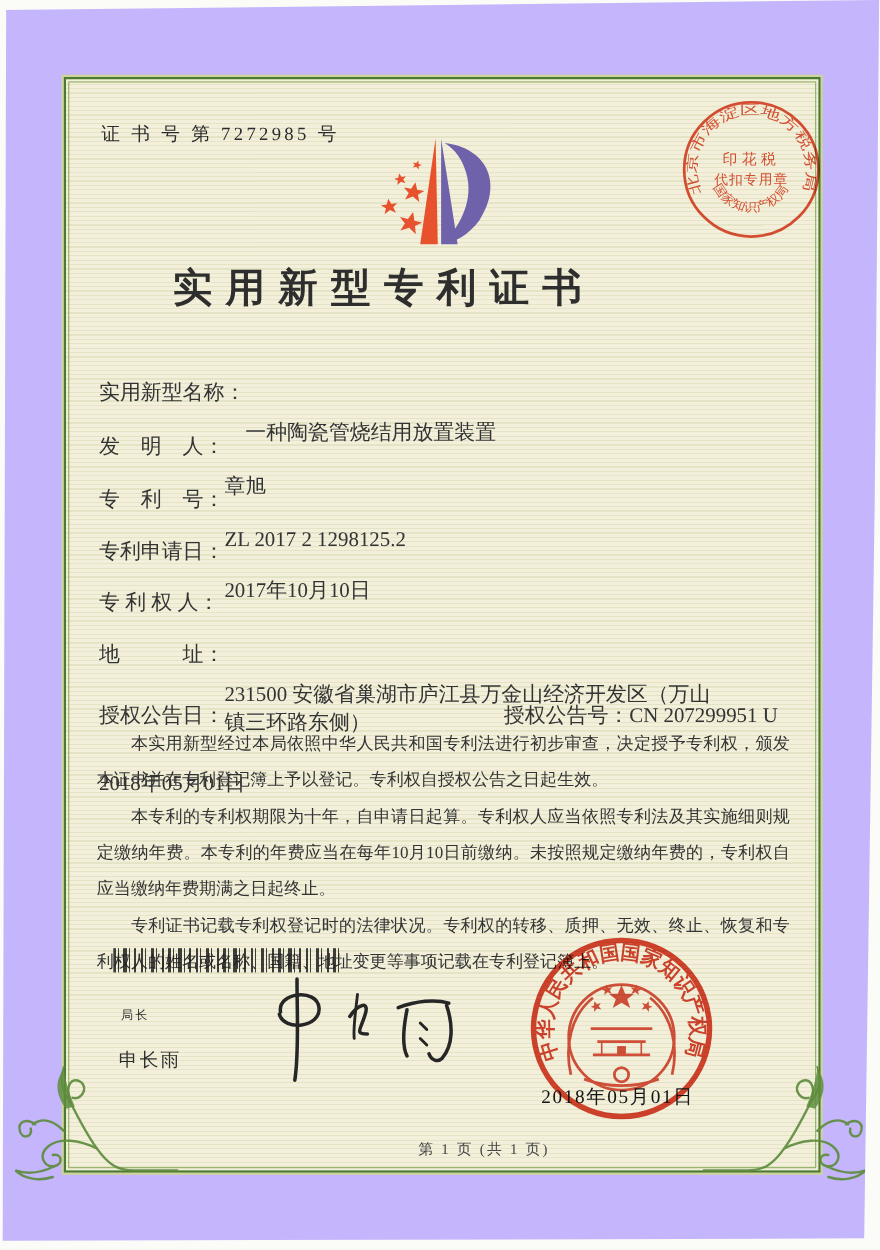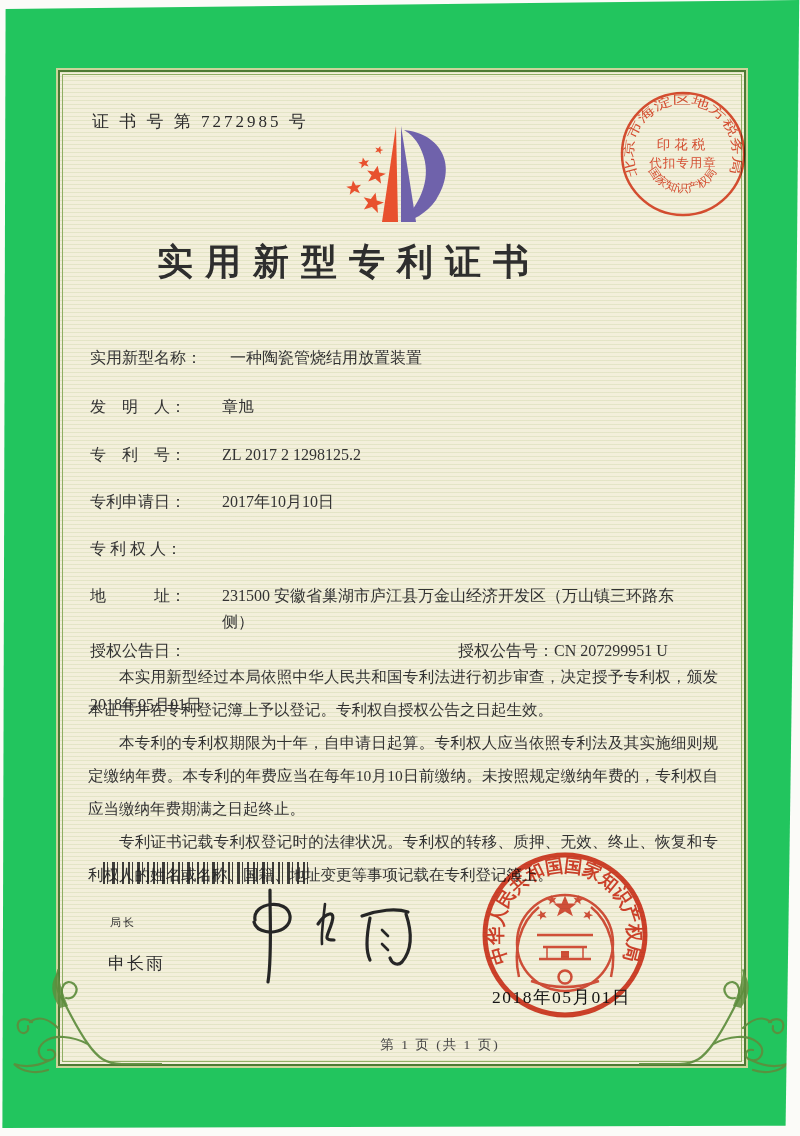--- a/index.html
+++ b/index.html
@@ -1,31 +1,31 @@
 <!DOCTYPE html>
 <html><head>
 <meta charset="utf-8">
 <style>
   html,body{margin:0;padding:0;background:#fbfbf8;}
   .canvas{position:relative;width:800px;height:1136px;overflow:hidden;
           font-family:"Liberation Serif","DejaVu Serif",serif;color:#333;}
-  .paper{position:absolute;inset:0;background:#22c55e;
+  .paper{position:absolute;inset:0;background:#c4b5fd;
          clip-path:polygon(0.7% 0.8%, 99.9% 0%, 99.4% 40%, 98.2% 99.1%, 0.3% 99.3%);}
   .frame{position:absolute;left:58px;top:70px;width:684px;height:992px;
          border:2px solid #4d7a33;box-shadow:0 0 0 2px #ccd49a;
          background-color:#f3efdb;
          background-image:repeating-linear-gradient(180deg, rgba(148,178,92,.17) 0 1px, rgba(0,0,0,0) 1px 4px);}
   .frame::before{content:"";position:absolute;inset:2px;border:1px solid #8fae62;}
   .abs{position:absolute;}
   .certno{left:92px;top:110px;font-size:17px;letter-spacing:3px;color:#2b2b2b;}
   .title{left:0;top:238px;width:698px;text-align:center;font-size:36px;font-weight:600;
          letter-spacing:12px;color:#2e2e2e;}
-  .frow{position:absolute;left:90px;width:632px;display:flex;font-size:16px;line-height:26px;gap:28px;}
+  .frow{position:absolute;left:90px;width:632px;display:flex;font-size:19px;line-height:26px;}
   .flabel{flex:0 0 auto;min-width:104px;white-space:pre;}
-  .fvalue{flex:1 1 auto;}
+  .fvalue{flex:1 1 auto;margin-top:36px;}
   .addr .fvalue{max-width:460px;}
   .pair2{position:absolute;left:368px;top:0;display:flex;}
   .body-text{left:88px;top:660px;width:630px;font-size:15.5px;line-height:33px;
              text-align:justify;color:#333;}
   .body-text p{margin:0;text-indent:2em;}
   .barcode{left:103px;top:862px;width:206px;height:22px;opacity:.85;
            background:repeating-linear-gradient(90deg,#1d1d1d 0 2px,transparent 2px 4px,
            #1d1d1d 4px 5px,transparent 5px 9px,#1d1d1d 9px 12px,transparent 12px 14px,
            #1d1d1d 14px 15px,transparent 15px 19px,#1d1d1d 19px 21px,transparent 21px 25px);}
   .officer-title{left:110px;top:915px;font-size:11px;letter-spacing:2px;color:#2d2d2d;}

